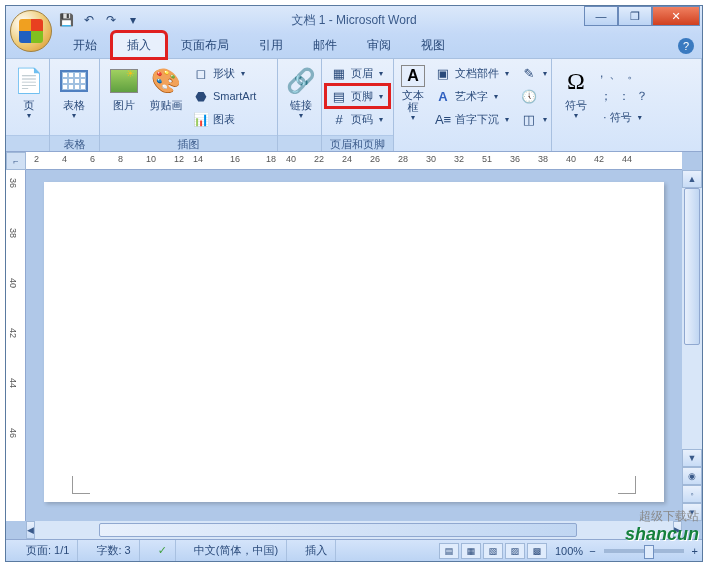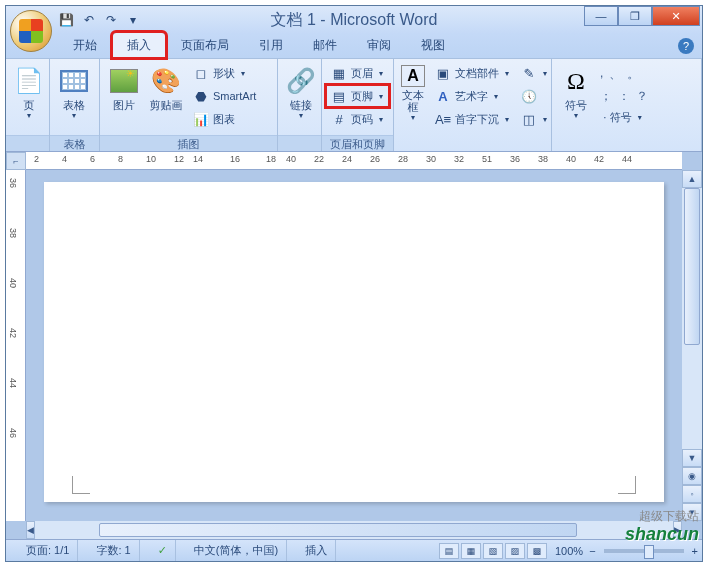--- a/index.html
+++ b/index.html
@@ -6,21 +6,21 @@
 body { background: #fff; width: 707px; height: 567px; overflow: hidden; position: relative; }
 
 .window { position: absolute; left: 5px; top: 5px; width: 698px; height: 557px; border: 1px solid #5a7aa0; background: #c3dafc; display: flex; flex-direction: column; }
 
 
 .titlebar { height: 28px; background: linear-gradient(#dbe8fa, #c4d9f7); display: flex; align-items: center; position: relative; }
 .office-btn { width: 42px; height: 42px; background: radial-gradient(circle at 30% 30%, #fff, #f0d080, #d89020); border-radius: 50%; position: absolute; left: 4px; top: 4px; z-index: 10; border: 1px solid #a08040; display: flex; align-items: center; justify-content: center; }
 .office-btn::after { content: ""; width: 24px; height: 24px; background: conic-gradient(#e84020 0 90deg, #80c020 90deg 180deg, #2060c0 180deg 270deg, #f0a020 270deg 360deg); border-radius: 3px; }
 .qat { margin-left: 52px; display: flex; gap: 4px; align-items: center; height: 100%; }
 .qat-btn { width: 18px; height: 18px; display: flex; align-items: center; justify-content: center; color: #2a4a7a; font-size: 12px; cursor: pointer; }
-.title-text { position: absolute; left: 50%; transform: translateX(-50%); font-size: 16px; color: #3a5a8a; }
+.title-text { position: absolute; left: 50%; transform: translateX(-50%); font-size: 12px; color: #3a5a8a; }
 .win-controls { position: absolute; right: 2px; top: 0; display: flex; }
 .win-btn { width: 34px; height: 20px; border: 1px solid #6a8aba; background: linear-gradient(#e0ecfc, #bcd4f4); display: flex; align-items: center; justify-content: center; font-size: 11px; color: #2a4a7a; }
 .win-btn.close { background: linear-gradient(#f08060, #d04020); color: #fff; width: 48px; border-top-right-radius: 0; }
 
 
 .tabs { height: 24px; display: flex; align-items: flex-end; padding-left: 52px; background: linear-gradient(#c4d9f7, #bcd4f4); position: relative; }
 .tab { padding: 4px 14px; font-size: 12px; color: #2a4a7a; cursor: pointer; border: 1px solid transparent; border-bottom: none; }
 .tab.active { background: #e8f0fc; border-color: #8aa8d0; border-top-left-radius: 4px; border-top-right-radius: 4px; }
 .tab.highlighted { outline: 3px solid #e02020; outline-offset: -1px; }
 .help-icon { position: absolute; right: 8px; top: 4px; width: 16px; height: 16px; background: #3a7ac0; color: #fff; border-radius: 50%; font-size: 11px; display: flex; align-items: center; justify-content: center; }
@@ -345,21 +345,21 @@
       <div class="scroll-btn">◀</div>
       <div class="scroll-track">
           <div class="scroll-thumb"></div>
         </div>
       <div class="scroll-btn">▶</div>
     </div>
   </div>
 
   <div class="statusbar">
     <div class="status-seg">页面: 1/1</div>
-    <div class="status-seg">字数: 1</div>
+    <div class="status-seg">字数: 3</div>
     <div class="status-seg">
         <span style="color:#40a040">✓</span>
       </div>
     <div class="status-seg">中文(简体，中国)</div>
     <div class="status-seg">插入</div>
     <div class="status-right">
       <div class="view-btn">▤</div>
       <div class="view-btn">▦</div>
       <div class="view-btn">▧</div>
       <div class="view-btn">▨</div>

